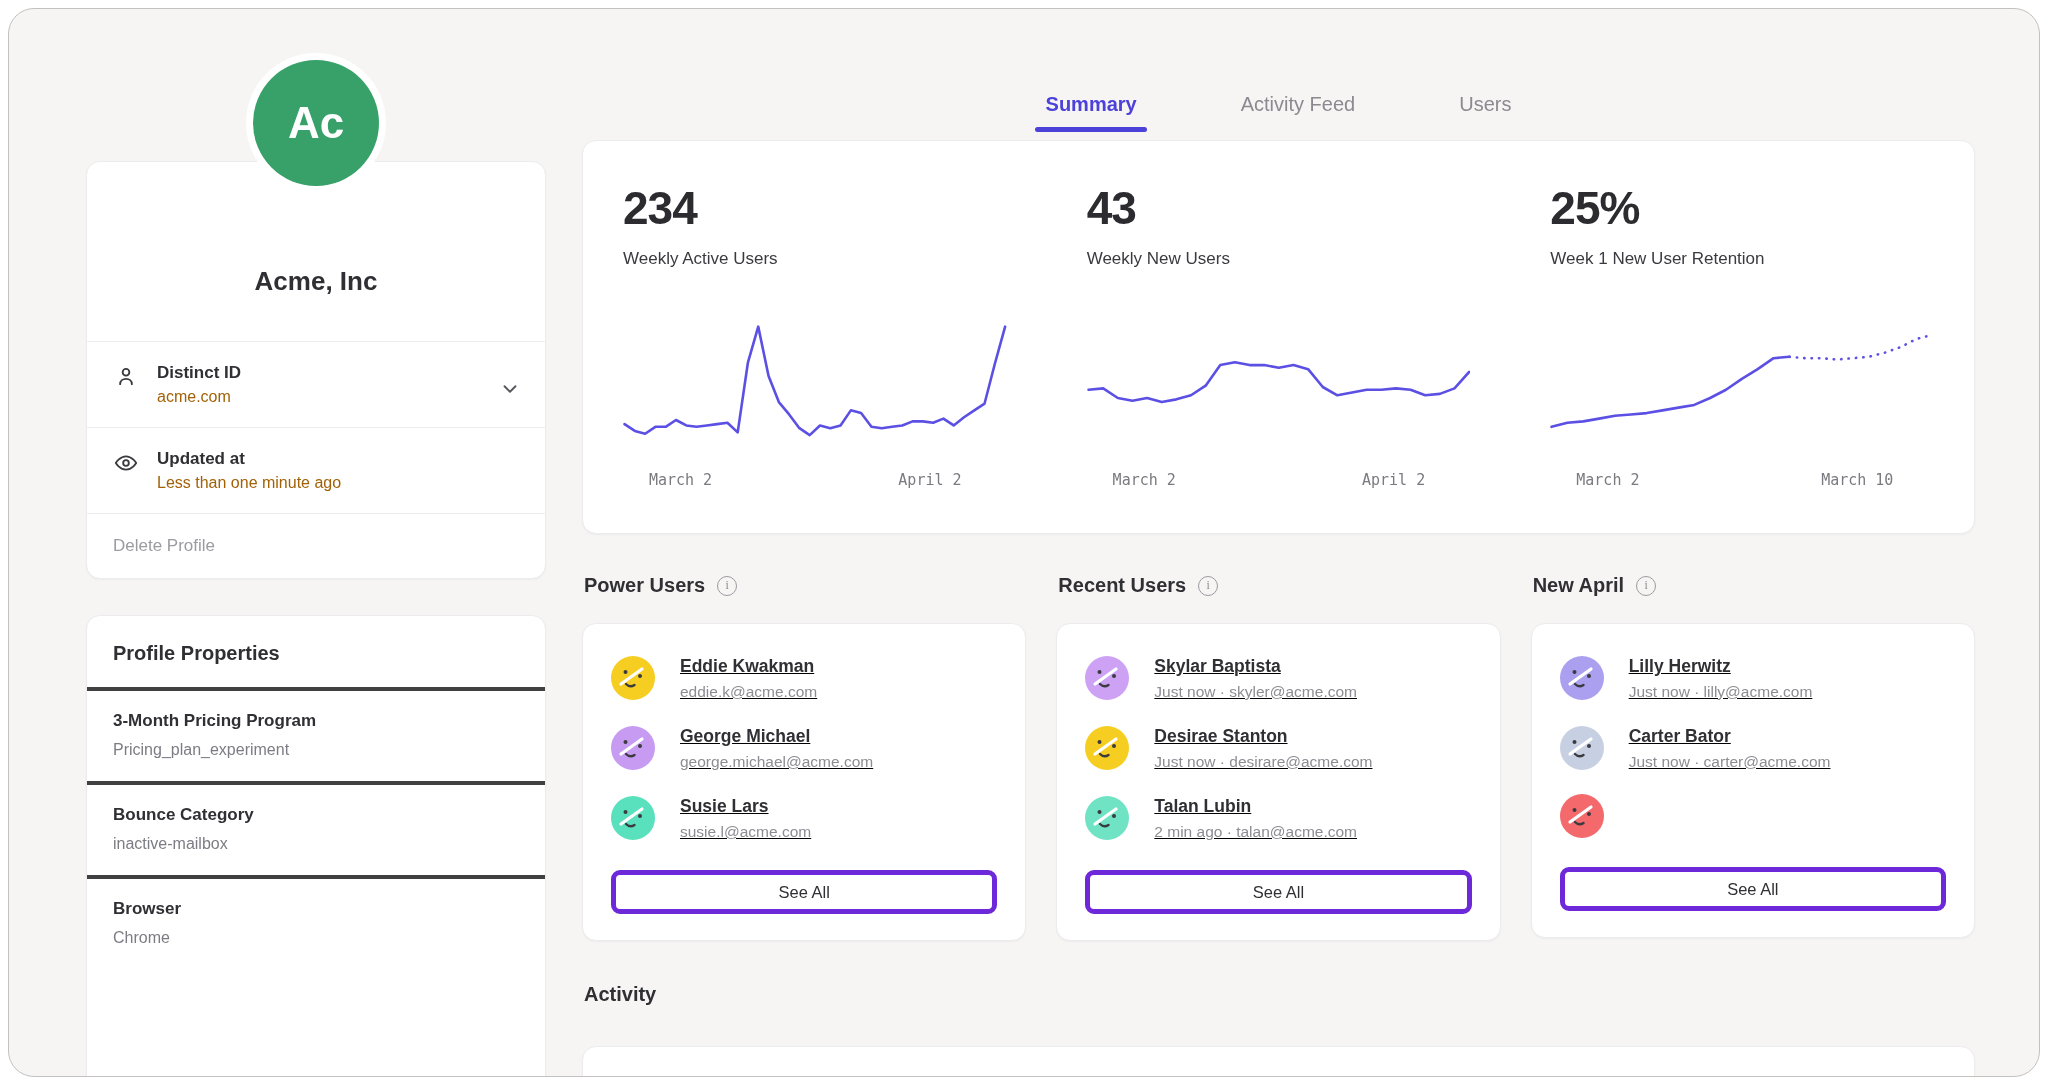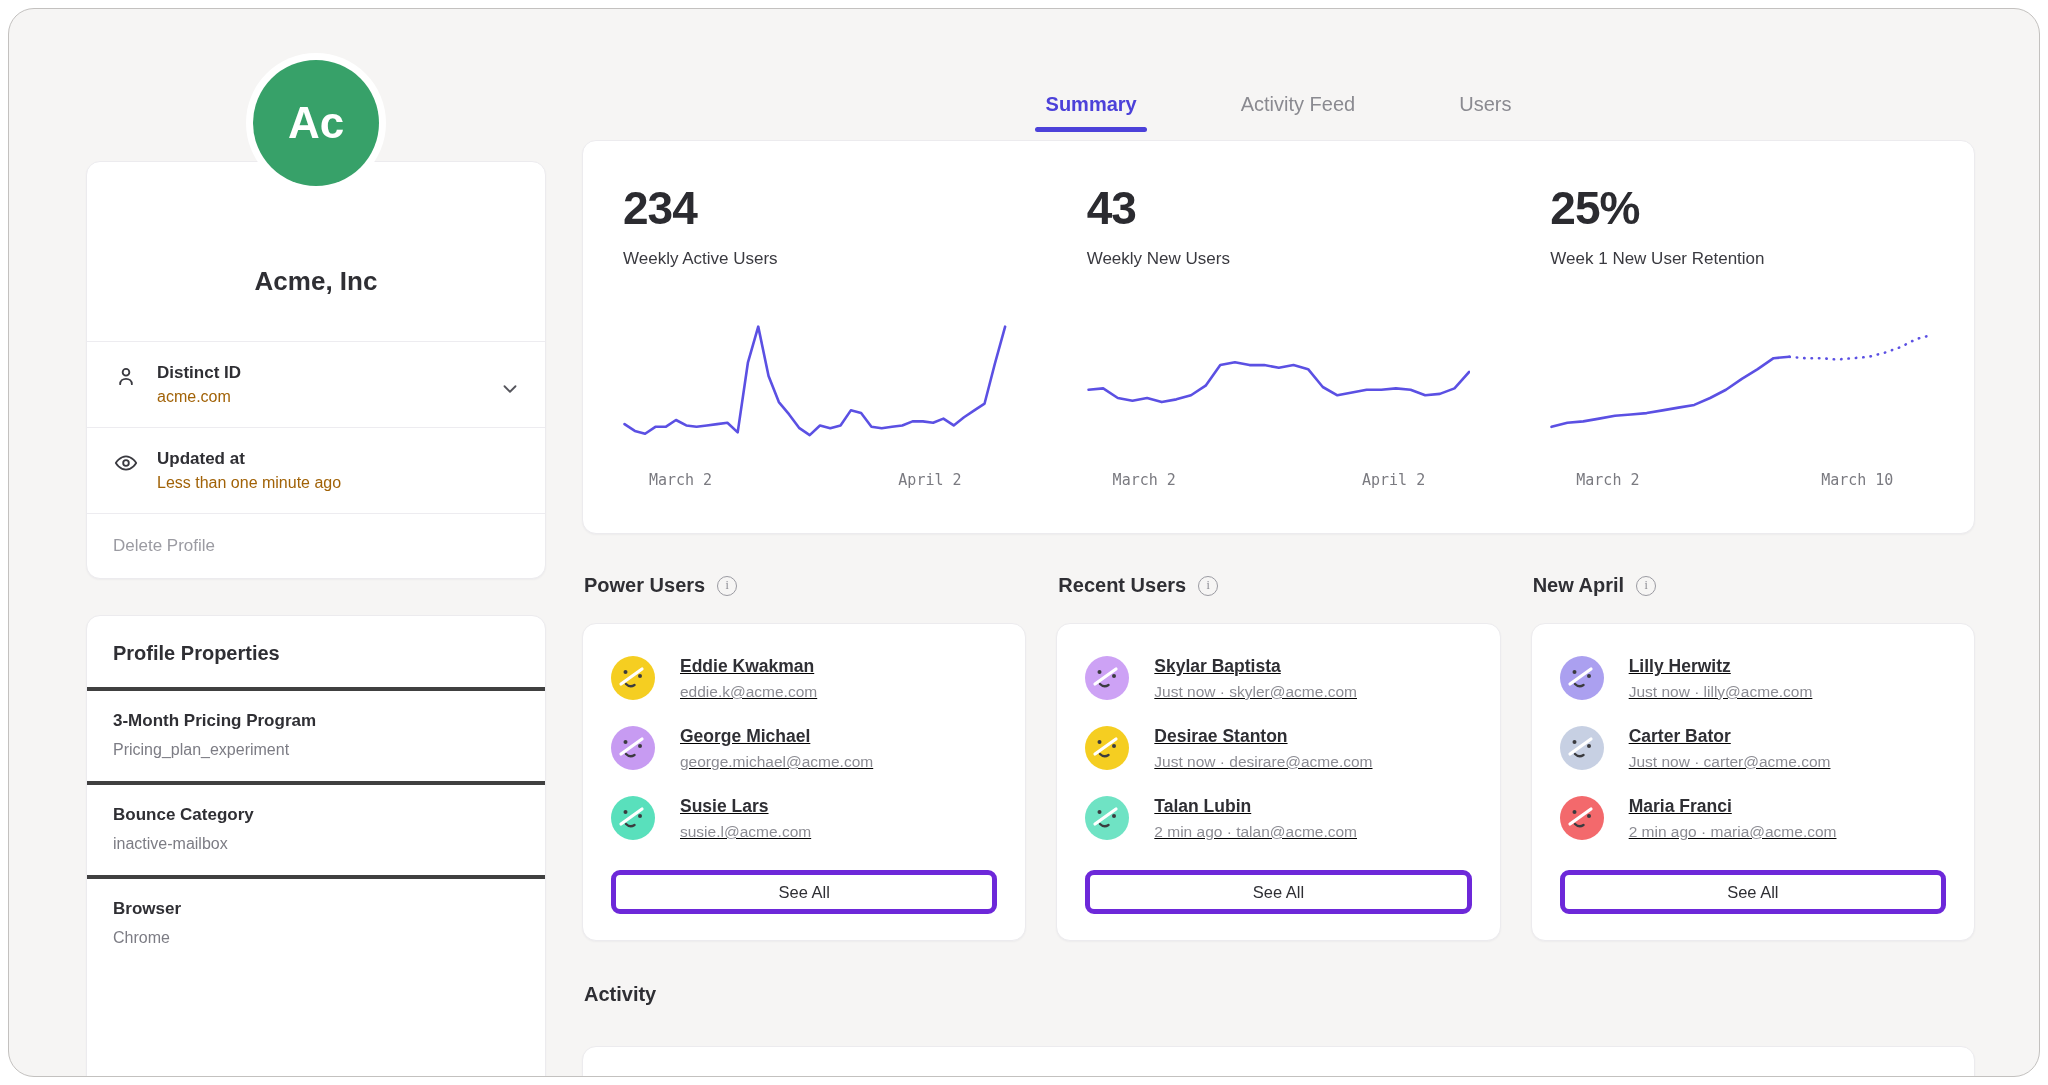--- a/index.html
+++ b/index.html
@@ -358,24 +358,20 @@
             </div>
             <div class="user-row">
               <span class="avatar" style="background: rgb(243, 105, 108);">
                   <svg viewBox="0 0 44 44">
   <path d="M10 28 L31 13" stroke="#ffffff" stroke-width="3.2" stroke-linecap="round" fill="none"></path>
   <circle cx="14.5" cy="16" r="2" fill="#3B3B3F"></circle>
   <circle cx="29" cy="20" r="2" fill="#3B3B3F"></circle>
   <path d="M15 28 q4 4 8.5 1" stroke="#3B3B3F" stroke-width="2.4" stroke-linecap="round" fill="none"></path>
 </svg>
                 </span>
-              <div>
-                <div class="user-name">Maria Franci</div>
-                <div class="user-sub">2 min ago · maria@acme.com</div>
-              </div>
             </div>
             <button class="see-all-btn">See All</button>
           </div>
         </div>
       </div>
 
       <div class="activity-head">Activity</div>
       <div class="card activity-card">
         <div class="activity-cell">
           

